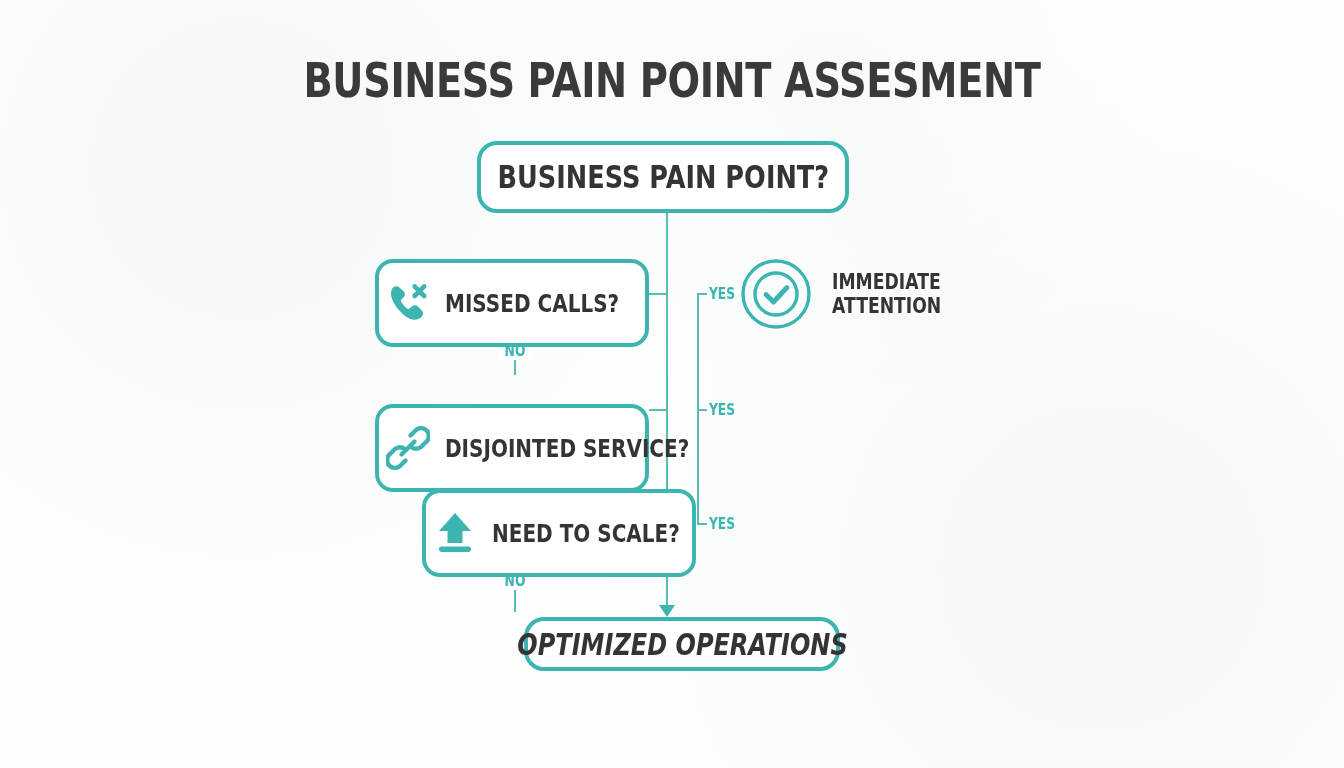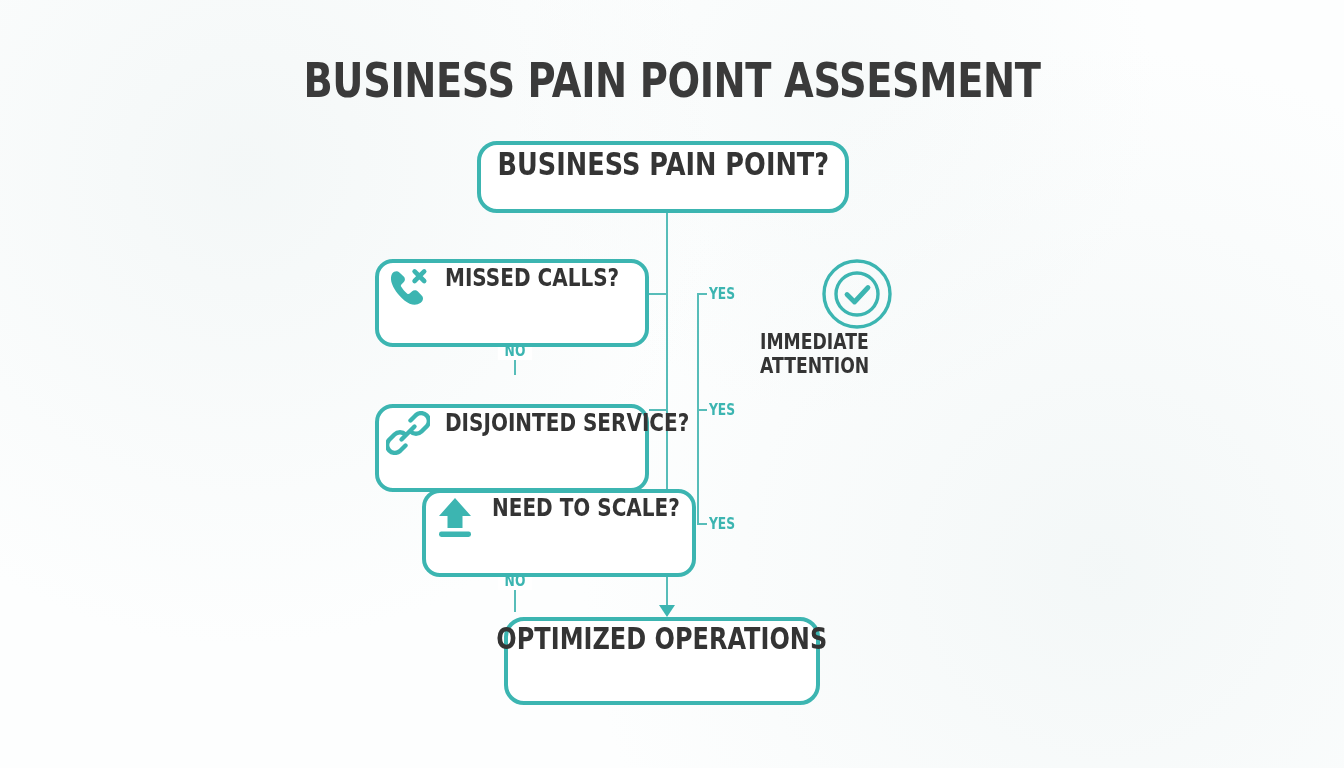--- a/index.html
+++ b/index.html
@@ -42,20 +42,21 @@
   }
 
   
   .node {
     position: absolute;
     box-sizing: border-box;
     background: #ffffff;
     border: 4px solid #3cb5b1;
     border-radius: 18px;
     display: flex;
+    align-items: center;
     z-index: 4;
   }
   .node-label {
     font-family: "DejaVu Sans", sans-serif;
     font-weight: bold;
     color: #343434;
     transform: scaleX(0.80);
     white-space: nowrap;
   }
 
@@ -66,26 +67,27 @@
     height: 72px;
     justify-content: center;
     border-radius: 20px;
   }
   #node-root .node-label {
     font-size: 32px;
     transform-origin: 50% 50%;
   }
 
   #node-final {
-    left: 504px;
+    left: 524px;
     top: 617px;
     width: 316px;
-    height: 88px;
+    height: 54px;
     justify-content: center;
     border-radius: 20px;
+    font-style: italic;
   }
   #node-final .node-label {
     font-size: 30px;
     transform-origin: 50% 50%;
   }
 
   .decision {
     left: 375px;
     width: 274px;
     height: 88px;
@@ -194,23 +196,22 @@
   }
   #yes-label-0 { top: 286px; }
   #yes-label-1 { top: 402px; }
   #yes-label-2 { top: 516px; }
 
   
   .outcome {
     position: absolute;
     left: 740px;
     display: flex;
-    align-items: flex-end;
+    align-items: center;
     z-index: 4;
-    flex-direction: column;
   }
   #outcome-0 { top: 258px; }
   #outcome-1 { top: 374px; }
   #outcome-2 { top: 488px; }
 
   .outcome-badge {
     width: 72px;
     height: 72px;
     flex: 0 0 72px;
   }

